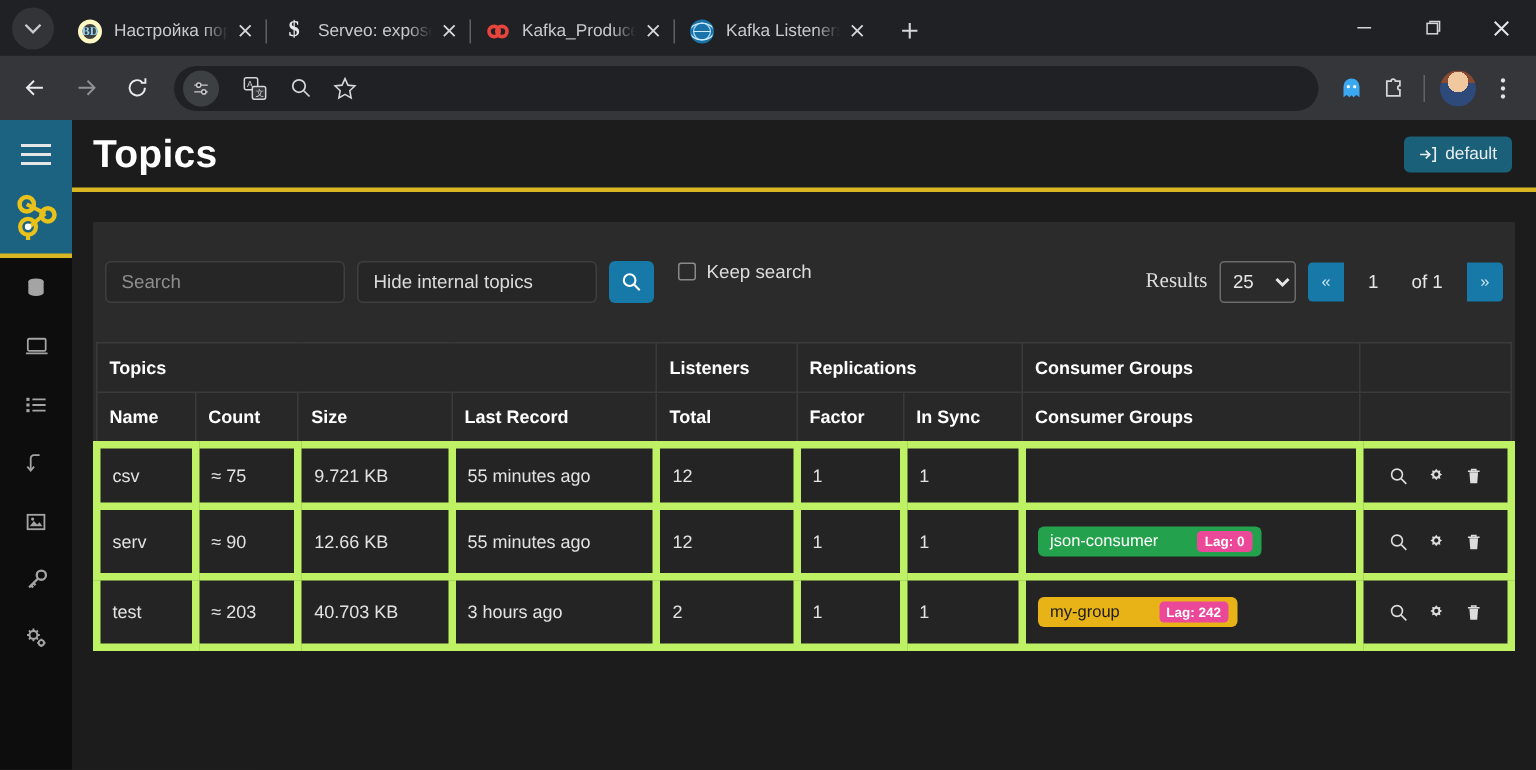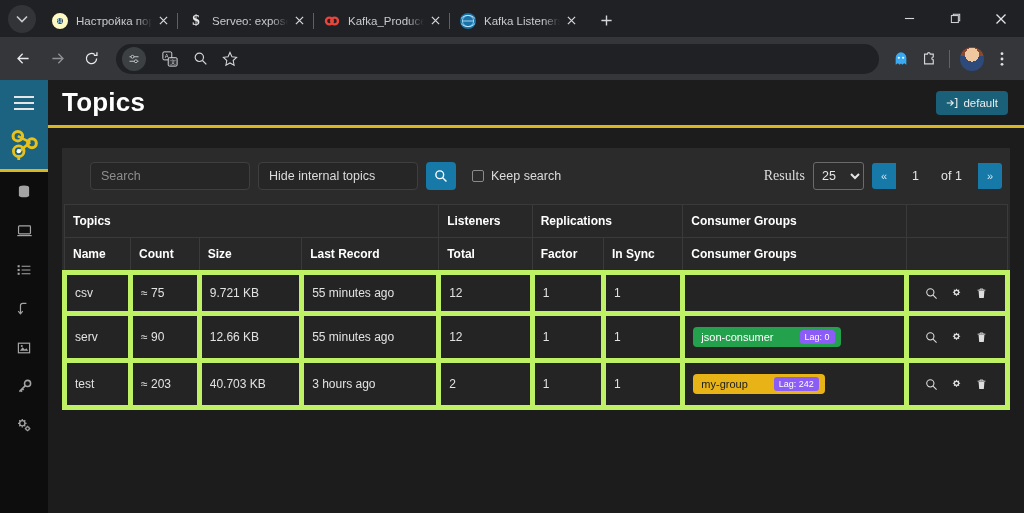--- a/index.html
+++ b/index.html
@@ -38,21 +38,21 @@
     width: 1px; height: 16px; background: #5f6065;
   }
 
   .favicon {
     width: 16px; height: 16px; flex: 0 0 16px; margin-right: 8px;
     display: flex; align-items: center; justify-content: center;
     font-size: 10px; font-weight: bold; overflow: hidden;
   }
   .fav-bd {
     border-radius: 50%; background: #404040; color: #8fd4f5;
-    font-size: 8px; border: 5px solid #fef9c3; font-family: Liberation Serif, serif;
+    font-size: 8px; border: 3px solid #fef9c3; font-family: Liberation Serif, serif;
   }
   .fav-dollar { color: #e8e8e8; font-size: 15px; font-weight: bold; font-family: "Liberation Serif", serif; }
   .fav-co { color: #e8453c; font-size: 11px; font-weight: bold; letter-spacing: -1px; }
   .fav-globe { border-radius: 50%; background: #1a73a8; }
 
   .tab-title {
     flex: 1 1 auto; font-size: 11.5px; color: #c8cace;
     white-space: nowrap; overflow: hidden;
     -webkit-mask-image: linear-gradient(to right, #000 78%, transparent 100%);
     mask-image: linear-gradient(to right, #000 78%, transparent 100%);
@@ -153,21 +153,21 @@
     margin-left: auto; background: #1a6079; color: #e9eef0;
     font-size: 11.5px; padding: 6px 10px; border-radius: 4px;
     display: flex; align-items: center; gap: 5px; cursor: pointer;
     border: none;
   }
 
   .content { flex: 1 1 auto; padding: 20px 14px 0 14px; position: relative; }
   .card { background: #2b2b2b; }
 
   .filters {
-    display: flex; align-items: center; padding: 14px 8px; gap: 8px; margin-left: 20px;
+    display: flex; align-items: flex-start; padding: 26px 8px; gap: 8px;
   }
   .inp {
     height: 28px; background: #262626; border: 1px solid #3f3f3f;
     border-radius: 4px; color: #c7c7c7; font-size: 12.5px;
     padding: 0 10px; font-family: "Liberation Sans", sans-serif;
   }
   .inp::placeholder { color: #8d8d8d; }
   .inp.search { width: 160px; }
   .inp.hide-internal { width: 160px; color: #dcdcdc; }
   .btn-search {
@@ -222,22 +222,22 @@
   .act svg { opacity: .92; }
 
   .badge {
     display: inline-flex; align-items: center; gap: 6px;
     border-radius: 4px; padding: 3px 6px 3px 8px;
     font-size: 11px; cursor: pointer;
   }
   .badge.green { background: #24a14c; color: #ffffff; }
   .badge.amber { background: #e8b317; color: #1c1c1c; }
   .lag {
-    background: #8b5cf6; color: #ffffff; font-size: 9px;
-    font-weight: normal; border-radius: 3px; padding: 2px 5px; margin-left: 20px;
+    background: #ec4899; color: #ffffff; font-size: 9px;
+    font-weight: bold; border-radius: 3px; padding: 2px 5px; margin-left: 20px;
   }
 
   .create-btn {
     position: absolute; right: 14px; bottom: 6px;
     background: #1a6b92; color: #ffffff; border: none;
     font-size: 12.5px; padding: 8px 14px; border-radius: 4px;
     cursor: pointer; font-family: "Liberation Sans", sans-serif;
   }
 </style>
 </head>

